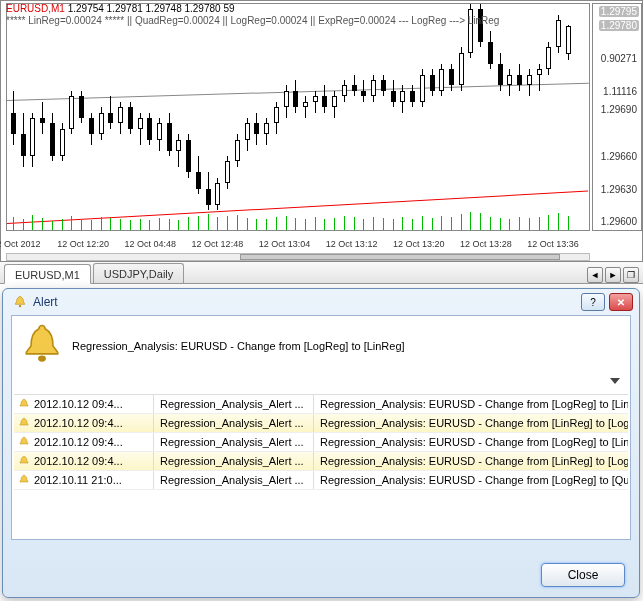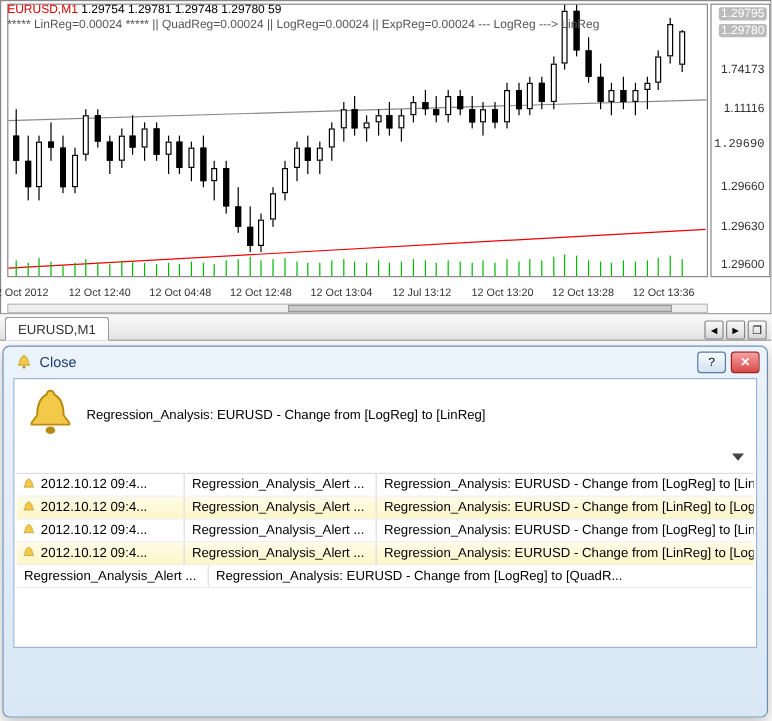--- a/index.html
+++ b/index.html
@@ -355,59 +355,60 @@
       <div class="volbar" style="left: 560.8px; height: 14.4px;"></div>
     </div>
   <div class="chart-titlebar">
     <span class="sym">EURUSD,M1</span>
     <span>1.29754 1.29781 1.29748 1.29780  59</span>
   </div>
   <div class="chart-ind">***** LinReg=0.00024 *****  ||  QuadReg=0.00024  ||  LogReg=0.00024  ||  ExpReg=0.00024 --- LogReg ---&gt; LinReg</div>
   <div class="yaxis" id="yaxis">
     <div class="badge" style="top:2px">1.29795</div>
     <div class="badge" style="top:16px">1.29780</div>
-  <div class="ylab" style="top: 54.2857px;">1.74173</div>
+  <div class="ylab" style="top: 54.2857px;">0.90271</div>
       <div class="ylab" style="top: 86.8571px;">1.11116</div>
-      <div class="ylab" style="top: 117px; font-family: Liberation Mono, monospace;">1.29690</div>
+      <div class="ylab" style="top: 105px;">1.29690</div>
       <div class="ylab" style="top: 152px;">1.29660</div>
       <div class="ylab" style="top: 184.571px;">1.29630</div>
       <div class="ylab" style="top: 217.143px;">1.29600</div>
     </div>
   <div class="xaxis" id="xaxis">
       <div class="xlab" style="left: 10px;">12 Oct 2012</div>
-      <div class="xlab" style="left: 77.1264px;">12 Oct 12:40</div>
+      <div class="xlab" style="left: 77.1264px;">12 Oct 12:20</div>
       <div class="xlab" style="left: 144.253px;">12 Oct 04:48</div>
       <div class="xlab" style="left: 211.379px;">12 Oct 12:48</div>
       <div class="xlab" style="left: 278.506px;">12 Oct 13:04</div>
-      <div class="xlab" style="left: 345.632px;">12 Jul 13:12</div>
+      <div class="xlab" style="left: 345.632px;">12 Oct 13:12</div>
       <div class="xlab" style="left: 412.759px;">12 Oct 13:20</div>
       <div class="xlab" style="left: 479.885px;">12 Oct 13:28</div>
       <div class="xlab" style="left: 547.011px;">12 Oct 13:36</div>
     </div>
   <div class="scrollarea">
     <div class="scrollthumb" style="left:40%;width:55%"></div>
   </div>
 </div>
 
 <div class="tabstrip" id="tabstrip">
   <div class="tab active">EURUSD,M1</div>
+    <div class="tab">USDJPY,Daily</div>
     <div class="tabbtns">
     <div class="tabbtn">◄</div>
     <div class="tabbtn">►</div>
     <div class="tabbtn">❐</div>
   </div>
 </div>
 
 <div class="alert-dialog">
   <div class="dlg-titlebar">
     <svg class="bell-sm" viewBox="0 0 24 24">
         <path class="bellbody" d="M12 2c-1 0-1.5 1-1.5 1.5C7 5 6 8 6 12l-2 3v1h16v-1l-2-3c0-4-1-7-4.5-8.5C13.5 3 13 2 12 2z"></path>
         <circle cx="12" cy="19" r="2" fill="#b88a10"></circle>
       </svg>
-    <div class="dlg-title">Close</div>
+    <div class="dlg-title">Alert</div>
     <div class="dlg-btns">
       <div class="dlg-btn">?</div>
       <div class="dlg-btn close">✕</div>
     </div>
   </div>
   <div class="dlg-body">
     <div class="alert-banner">
       <svg class="bell-lg" viewBox="0 0 24 28">
           <path class="bellbody" d="M12 1c-1.2 0-2 1-2 2C6 5 5 9 5 14l-3 4v1h20v-1l-3-4c0-5-1-9-5-11 0-1-.8-2-2-2z"></path>
           <ellipse cx="12" cy="22" rx="2.5" ry="2" fill="#b88a10"></ellipse>
@@ -450,18 +451,27 @@
           <div class="c1">
             <svg class="bell-xs" viewBox="0 0 24 24">
               <path class="bellbody" d="M12 2c-1 0-1.5 1-1.5 1.5C7 5 6 8 6 12l-2 3v1h16v-1l-2-3c0-4-1-7-4.5-8.5C13.5 3 13 2 12 2z"></path>
             </svg>
             <span>2012.10.12 09:4...</span>
           </div>
           <div class="c2">Regression_Analysis_Alert ...</div>
           <div class="c3">Regression_Analysis: EURUSD - Change from [LinReg] to [LogReg]</div>
         </div>
         <div class="arow">
+          <div class="c1">
+            <svg class="bell-xs" viewBox="0 0 24 24">
+              <path class="bellbody" d="M12 2c-1 0-1.5 1-1.5 1.5C7 5 6 8 6 12l-2 3v1h16v-1l-2-3c0-4-1-7-4.5-8.5C13.5 3 13 2 12 2z"></path>
+            </svg>
+            <span>2012.10.11 21:0...</span>
+          </div>
           <div class="c2">Regression_Analysis_Alert ...</div>
           <div class="c3">Regression_Analysis: EURUSD - Change from [LogReg] to [QuadR...</div>
         </div>
       </div>
   </div>
+  <div class="dlg-footer">
+    <button class="btn-close">Close</button>
+  </div>
 </div>
 
 </body></html>

